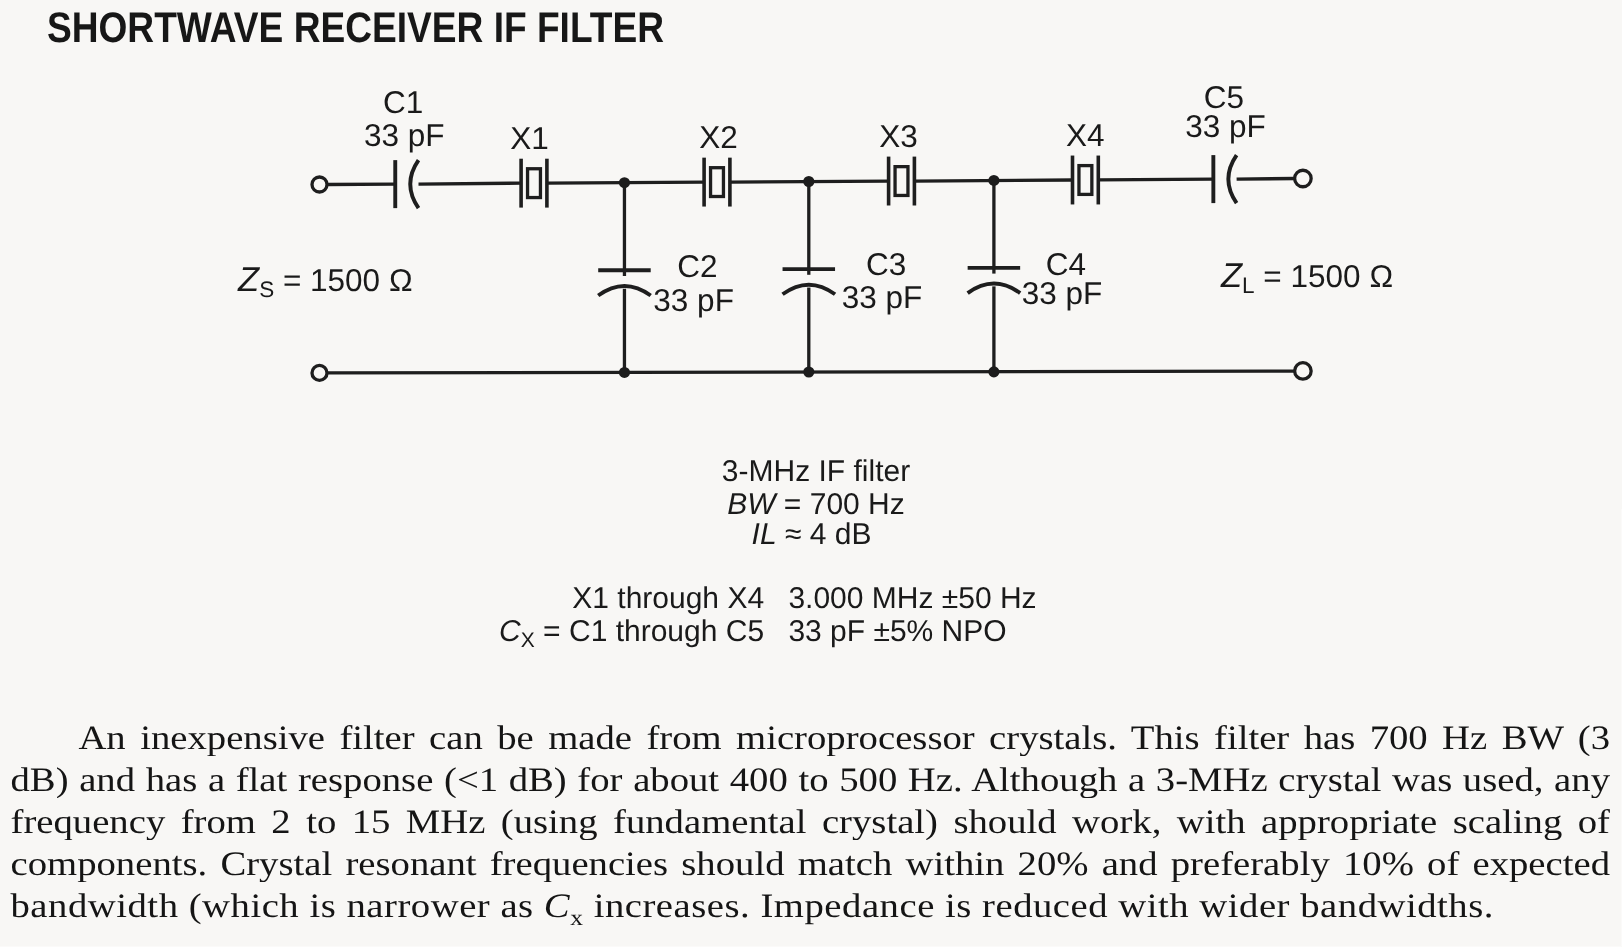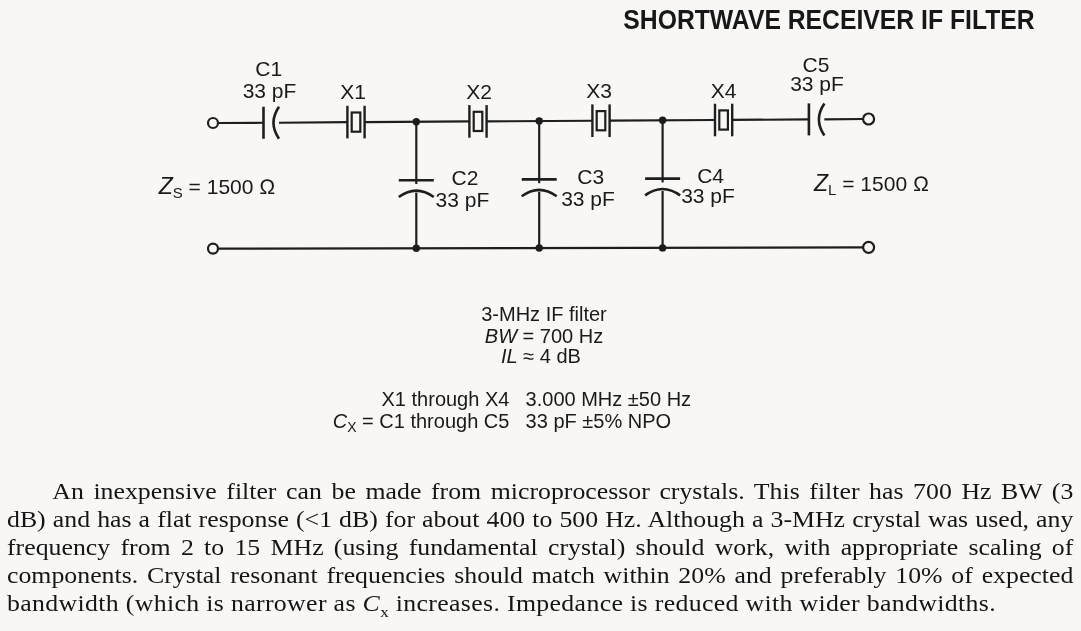--- a/index.html
+++ b/index.html
@@ -1,18 +1,18 @@
 <!DOCTYPE html>
 <html><head>
 <meta charset="utf-8">
 <style>
   html,body{margin:0;padding:0;}
   #page{position:relative;width:1081px;height:631px;background:#f8f7f5;overflow:hidden;
         font-family:"Liberation Sans",sans-serif;color:#1a1a1a;}
-  #title{position:absolute;left:0;top:3px;width:1066px;text-align:right;font-size:28.5px;font-weight:bold;color:#171717;}
+  #title{position:absolute;left:0;top:3px;width:1066px;text-align:left;font-size:28.5px;font-weight:bold;color:#171717;}
   #title span{display:inline-block;transform:scaleX(0.868);transform-origin:center;white-space:nowrap;}
   svg{position:absolute;left:0;top:0;}
   .para{position:absolute;left:7px;width:942px;font-family:"Liberation Serif",serif;
         font-size:22.8px;color:#151515;text-align:justify;text-align-last:justify;height:28px;line-height:28px;white-space:normal;
         transform:scaleX(1.132);transform-origin:0 50%;}
   .last{text-align-last:left;letter-spacing:0.3px;}
 </style>
 </head>
 <body>
 <div id="page">

